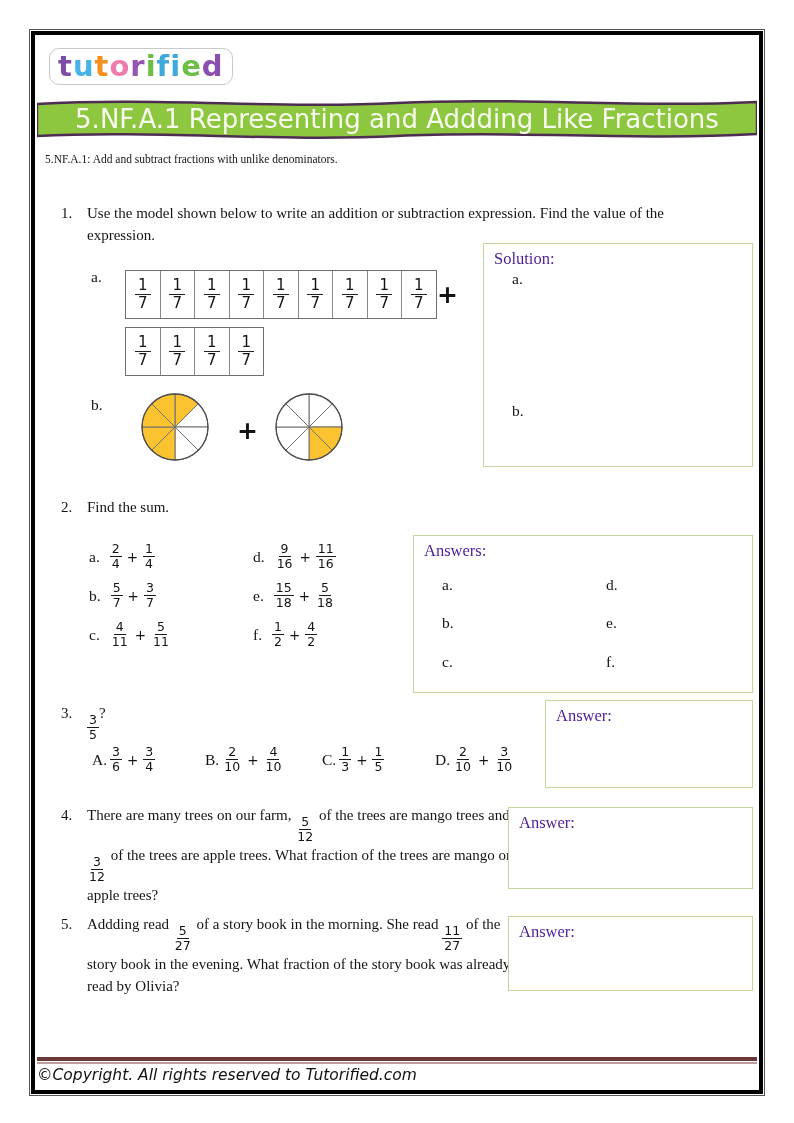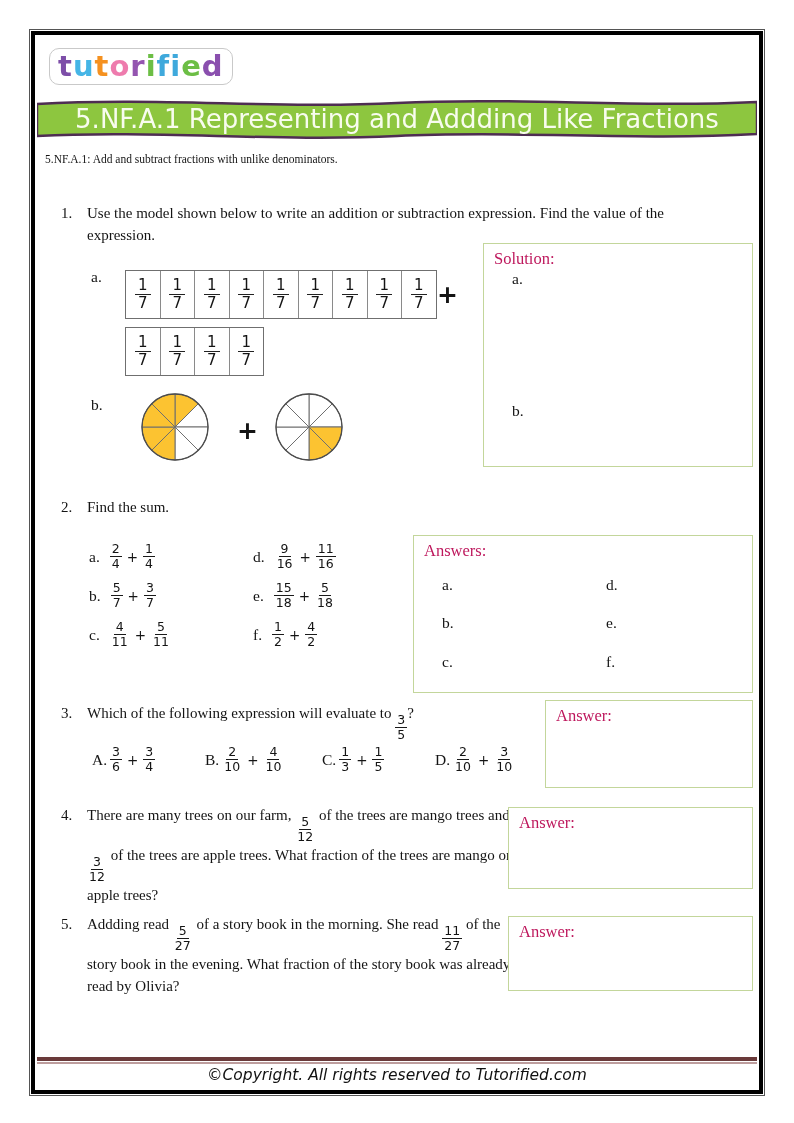--- a/index.html
+++ b/index.html
@@ -40,32 +40,32 @@
 
   
   .frac{display:inline-flex;flex-direction:column;align-items:center;vertical-align:-6px;
         font-family:"DejaVu Sans",sans-serif;font-size:12.5px;line-height:1.15;}
   .frac .fn{border-bottom:1.2px solid #1a1a1a;padding:0 2px;}
   .frac .fd{padding:0 2px;}
   .plus{margin:0 5px;font-family:"DejaVu Sans",sans-serif;font-size:13.5px;}
 
   
   .abox{border:1.5px solid #c3d69b;background:#fff;}
-  .abox-title{font-size:16.5px;color:#be185d;padding:5px 10px;}
+  .abox-title{font-size:16.5px;color:#4c1d95;padding:5px 10px;}
   .inner-label{position:absolute;font-size:15.5px;color:#141414;}
 
   .item-label{font-size:15.5px;margin-right:10px;}
   .expr{display:inline-flex;align-items:center;}
   .q2item{display:flex;align-items:center;height:39px;}
   .q3opt{display:inline-flex;align-items:center;}
 
   
   .rule-top{height:4px;background:#6a3a3a;}
   .rule-bot{height:2px;background:#bd9d9d;margin-top:1px;}
-  .copyright{text-align:center;font-family:"DejaVu Sans",sans-serif;font-style:italic;
+  .copyright{font-family:"DejaVu Sans",sans-serif;font-style:italic;
              font-size:15.5px;color:#111;}
 </style>
 </head>
 <body>
 
 <div class="page">
   <div class="sheet">
     <div class="content">
 
       <div class="abs" style="left:12px;top:11px;">
@@ -294,21 +294,21 @@
         <div class="inner-label" style="left:192px;top:40px;">d.</div>
         <div class="inner-label" style="left:28px;top:78px;">b.</div>
         <div class="inner-label" style="left:192px;top:78px;">e.</div>
         <div class="inner-label" style="left:28px;top:117px;">c.</div>
         <div class="inner-label" style="left:192px;top:117px;">f.</div>
       </div>
 
       <div class="abs qtext" style="left:24px;top:666px;width:500px;">
         <span class="qnum">3.</span>
         <span class="qbody">
-          <span>Which of the following expression will evaluate to </span><span class="frac">
+          <span class="frac">
               <span class="fn">3</span>
               <span class="fd">5</span>
             </span><span>?</span>
         </span>
       </div>
 
       <div class="abs q3opt" style="left:55px;top:708px;">
         <span class="item-label" style="margin-right:3px;">A.</span>
         <span class="frac">
             <span class="fn">3</span>

